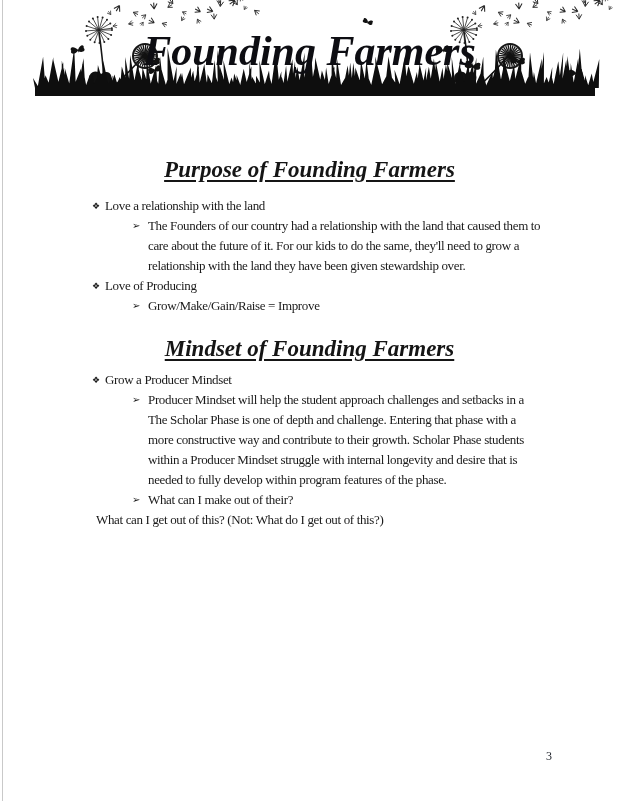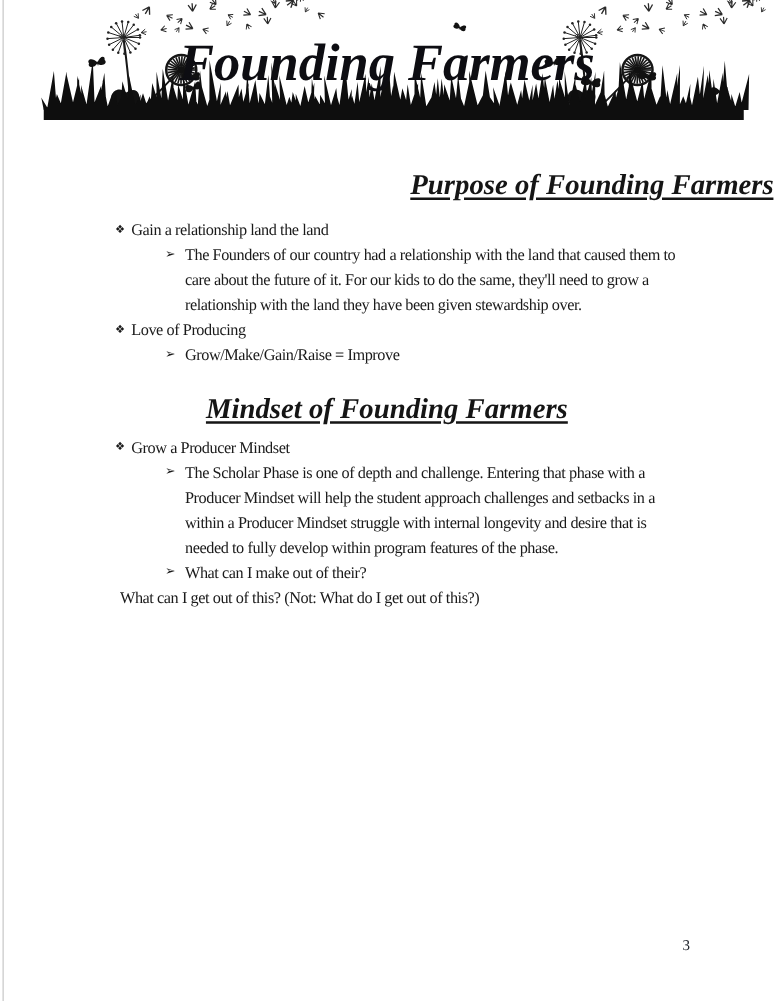--- a/index.html
+++ b/index.html
@@ -29,21 +29,21 @@
   }
   .section-heading{
     text-align:center;
     font-family:"Liberation Serif", serif;
     font-style:italic;font-weight:bold;
     font-size:23px;line-height:26px;color:#151515;
     text-decoration:underline;
     text-underline-offset:3px;
   }
   .content{position:absolute;left:0;top:97px;width:619px;}
-  #heading-purpose{margin-top:38px;text-align:right;}
+  #heading-purpose{margin-top:60px;}
   #heading-mindset{margin-top:20px;}
   .list{margin-top:13px;}
   #list-mindset{margin-top:8px;}
   .row{position:relative;font-size:13px;line-height:20px;letter-spacing:-0.35px;white-space:nowrap;}
   .lvl1{margin-left:92px;padding-left:13px;}
   .lvl2{margin-left:132px;padding-left:16px;}
   .lvl3{margin-left:96px;}
   .bullet{
     position:absolute;left:0;top:0;
     font-family:"DejaVu Sans", sans-serif;
@@ -248,21 +248,21 @@
 
   <div class="doc-title">Founding Farmers</div>
 
   <div class="content">
 
     <div id="heading-purpose" class="section-heading">Purpose of Founding Farmers</div>
 
     <div id="list-purpose" class="list">
       <div class="row lvl1">
         <span class="bullet b1">❖</span>
-        <span>Gain a relationship land the land</span>
+        <span>Love a relationship with the land</span>
       </div>
       <div class="row lvl2">
         <span class="bullet b2">➢</span>
         <div class="line">The Founders of our country had a relationship with the land that caused them to</div>
         <div class="line">care about the future of it. For our kids to do the same, they'll need to grow a</div>
         <div class="line">relationship with the land they have been given stewardship over.</div>
       </div>
       <div class="row lvl1">
         <span class="bullet b1">❖</span>
         <span>Love of Producing</span>
@@ -275,22 +275,23 @@
 
     <div id="heading-mindset" class="section-heading">Mindset of Founding Farmers</div>
 
     <div id="list-mindset" class="list">
       <div class="row lvl1">
         <span class="bullet b1">❖</span>
         <span>Grow a Producer Mindset</span>
       </div>
       <div class="row lvl2">
         <span class="bullet b2">➢</span>
+        <div class="line">Producer Mindset will help the student approach challenges and setbacks in a</div>
         <div class="line">The Scholar Phase is one of depth and challenge. Entering that phase with a</div>
-        <div class="line">Producer Mindset will help the student approach challenges and setbacks in a</div>
+        <div class="line">more constructive way and contribute to their growth. Scholar Phase students</div>
         <div class="line">within a Producer Mindset struggle with internal longevity and desire that is</div>
         <div class="line">needed to fully develop within program features of the phase.</div>
       </div>
       <div class="row lvl2">
         <span class="bullet b2">➢</span>
         <div class="line">What can I make out of their?</div>
       </div>
       <div class="row lvl3">
         <div class="line">What can I get out of this? (Not: What do I get out of this?)</div>
       </div>

